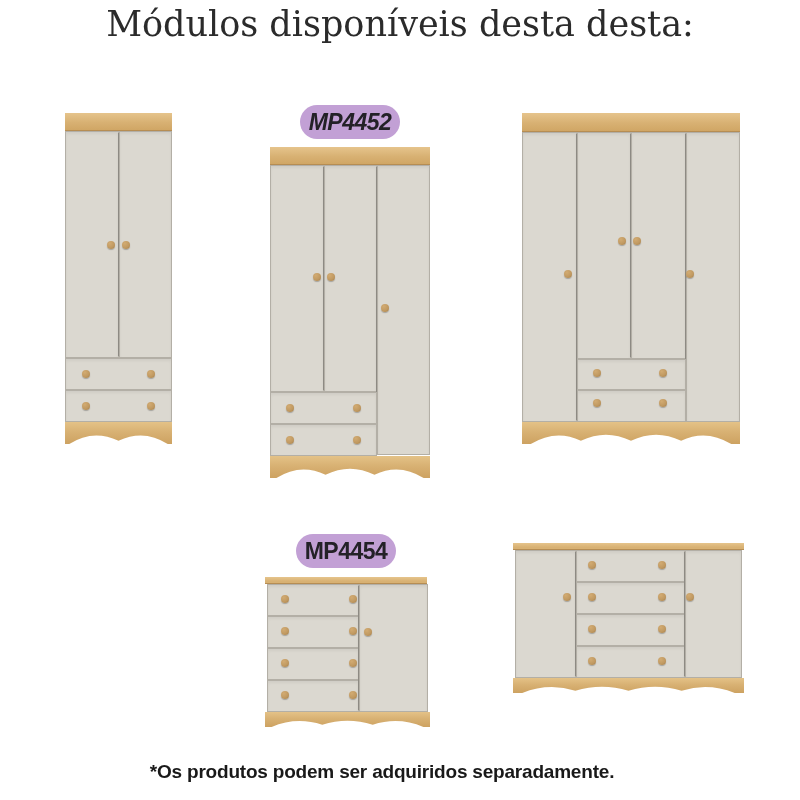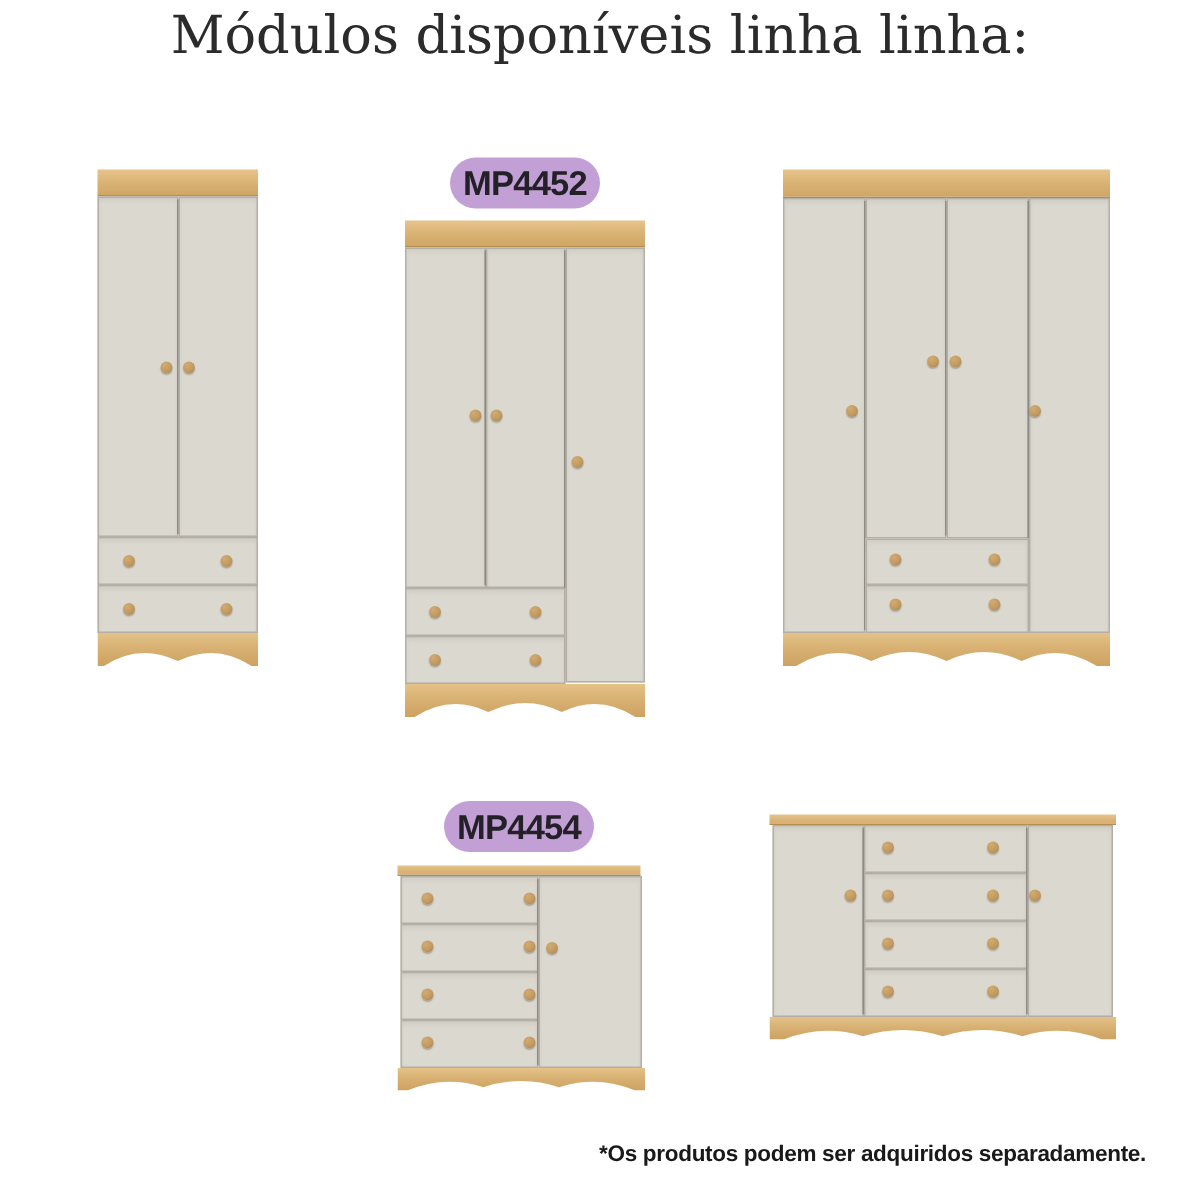--- a/index.html
+++ b/index.html
@@ -7,22 +7,22 @@
     --wood-hi:#e6c48c; --wood:#d8b173; --wood-dk:#b68d53;
     --panel:#dbd8d0; --panel-border:#b3afa6; --seam:#8d8a83;
     --knob:#c19a62; --knob-dk:#a57e48;
     --title-color:#2b2b2b; --foot-color:#191919;
   }
   html,body{margin:0;padding:0;background:#fff;}
   .canvas{position:relative;width:800px;height:800px;background:#ffffff;overflow:hidden;
           font-family:"Liberation Sans",sans-serif;}
   .title{position:absolute;top:4px;left:0;width:800px;text-align:center;
          font-family:"DejaVu Serif",serif;font-size:35px;color:var(--title-color);}
-  .footnote{position:absolute;top:761px;left:0;width:764px;text-align:right;
-            font-weight:bold;font-size:15px;color:var(--foot-color);letter-spacing:-0.2px;}
+  .footnote{position:absolute;top:761px;left:0;width:764px;text-align:center;
+            font-weight:bold;font-size:19px;color:var(--foot-color);letter-spacing:-0.2px;}
   .module{position:absolute;display:flex;flex-direction:column;align-items:center;}
   .pill{height:34px;width:100px;border-radius:17px;background:var(--pill);
         display:flex;align-items:center;justify-content:center;
         font-weight:bold;font-size:23px;letter-spacing:-0.5px;color:var(--pill-text);}
   .furniture{position:relative;width:100%;}
   .row1 .furniture{margin-top:8px;height:331px;}
   .row2 .furniture{margin-top:9px;height:150px;}
   .wood-top-lg{position:absolute;left:0;right:0;top:0;height:18px;
       background:linear-gradient(180deg,var(--wood-hi) 0%,var(--wood) 55%,#d0a665 100%);
       border-bottom:1px solid var(--wood-dk);box-sizing:border-box;}
@@ -46,21 +46,21 @@
     <linearGradient id="wgrad" x1="0" y1="0" x2="0" y2="1">
       <stop offset="0" stop-color="#e4c287"></stop>
       <stop offset="0.45" stop-color="#d8b173"></stop>
       <stop offset="1" stop-color="#cda261"></stop>
     </linearGradient>
   </defs>
 </svg>
 
 <div class="canvas">
 
-  <div class="title">Módulos disponíveis linha linha:</div>
+  <div class="title">Módulos disponíveis desta desta:</div>
 
   <div class="module row1" style="left:65px;top:105px;width:107px;">
     <div class="furniture">
       <div class="wood-top-lg"></div>
       <div class="panel" style="left:0;top:18px;width:54px;height:227px;"></div>
       <div class="panel" style="left:54px;top:18px;width:53px;height:227px;"></div>
       <div class="seam" style="left:53px;top:20px;height:223px;"></div>
       <div class="knob" style="left:42px;top:128px;"></div>
       <div class="knob" style="left:57px;top:128px;"></div>
       <div class="panel" style="left:0;top:245px;width:107px;height:32px;"></div>
@@ -68,21 +68,21 @@
       <div class="knob" style="left:17px;top:257px;"></div>
       <div class="knob" style="left:82px;top:257px;"></div>
       <div class="knob" style="left:17px;top:289px;"></div>
       <div class="knob" style="left:82px;top:289px;"></div>
       <svg class="base" style="left:0;top:309px;" width="107" height="22" viewBox="0 0 100 20" preserveAspectRatio="none">
         <path d="M0,0 H100 V20 H96 Q74,6 50,17 Q26,6 4,20 H0 Z" fill="url(#wgrad)"></path>
       </svg>
     </div>
   </div>
 
-  <div class="module row1" style="left:270px;top:105px;width:160px;">
+  <div class="module row1" style="left:270px;top:105px;width:160px;font-style:italic;">
     <div class="pill">MP4452</div>
     <div class="furniture">
       <div class="wood-top-lg"></div>
       <div class="panel" style="left:0;top:18px;width:54px;height:227px;"></div>
       <div class="panel" style="left:54px;top:18px;width:53px;height:227px;"></div>
       <div class="panel" style="left:107px;top:18px;width:53px;height:290px;"></div>
       <div class="seam" style="left:53px;top:20px;height:223px;"></div>
       <div class="seam" style="left:106px;top:20px;height:286px;"></div>
       <div class="knob" style="left:43px;top:126px;"></div>
       <div class="knob" style="left:57px;top:126px;"></div>

